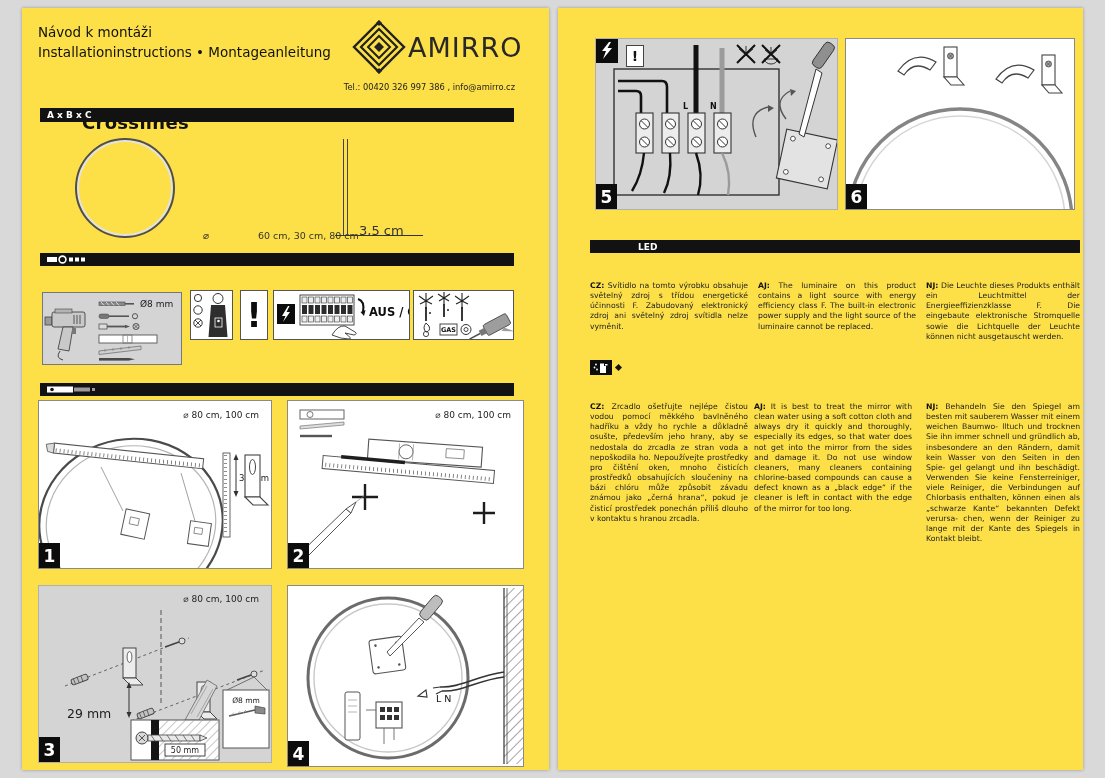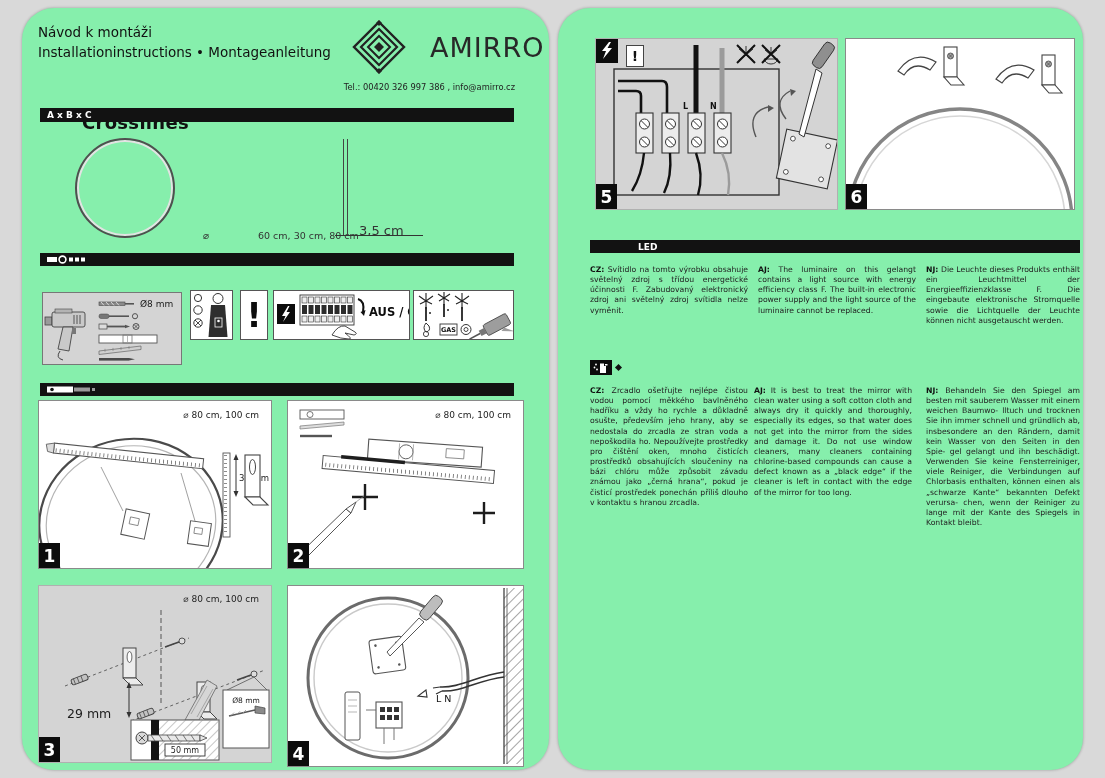--- a/index.html
+++ b/index.html
@@ -2,55 +2,55 @@
 <html><head>
 <meta charset="utf-8">
 <style>
   html,body{margin:0;padding:0;}
   body{
     width:1105px;height:778px;position:relative;
     background:#d9d9d9;
     font-family:"DejaVu Sans", sans-serif;
     overflow:hidden;
   }
-  .page{position:absolute;top:8px;height:762px;background:#86efac;box-shadow:0 0 3px rgba(0,0,0,.3);border-radius:32px;}
+  .page{position:absolute;top:8px;height:762px;background:#fde047;box-shadow:0 0 3px rgba(0,0,0,.3);}
   #page-left{left:22px;width:527px;}
   #page-right{left:558px;width:525px;}
   .abs{position:absolute;}
   .bar{position:absolute;background:#121212;color:#fff;font-size:9px;font-weight:bold;
        display:flex;align-items:center;gap:7px;padding-left:7px;box-sizing:border-box;height:13px;}
   .panel{position:absolute;background:#fff;border:1px solid #8a8a8a;box-sizing:border-box;overflow:hidden;}
   .panel.gray{background:#d4d4d4;border-color:#b0b0b0;}
   .badge{position:absolute;left:0;bottom:0;width:21px;height:25px;background:#0c0c0c;color:#fff;
          font-size:17px;font-weight:bold;display:flex;align-items:center;justify-content:center;z-index:5;}
   .title{font-size:13.5px;color:#111;line-height:1.5;}
   .product{font-size:18px;font-weight:bold;color:#111;letter-spacing:.3px;margin-top:32px;}
   .addr{font-size:8.3px;line-height:1.35;color:#222;text-align:right;}
   .brandword{font-size:27px;color:#282828;letter-spacing:1px;}
   .dim{font-size:9.5px;color:#333;}
-  .col{position:absolute;width:158px;}
+  .col{position:absolute;width:158px;margin-top:16px;}
   .col p{margin:0;font-size:7.7px;line-height:1.32;text-align:justify;color:#222;}
   .col b{color:#111;}
   .excl-box{position:absolute;background:#fff;border:1px solid #444;color:#111;
             display:flex;align-items:center;justify-content:center;font-weight:bold;}
   .chip{position:absolute;background:#0c0c0c;display:flex;align-items:center;justify-content:center;}
   svg{display:block;}
   svg text{font-family:"DejaVu Sans",sans-serif;}
 </style>
 </head>
 <body>
 
 <div class="page" id="page-left">
 
   <div class="abs title" style="left:16px;top:14px;">
     <div>Návod k montáži</div>
     <div>Installationinstructions • Montageanleitung</div>
   </div>
 
-  <div class="abs" style="left:330px;top:12px;display:flex;align-items:center;gap:24px;">
+  <div class="abs" style="left:330px;top:12px;display:flex;align-items:center;gap:2px;">
     <svg width="54" height="54" viewBox="0 0 54 54">
       <polygon points="27,2 52,27 27,52 2,27" fill="none" stroke="#222" stroke-width="2.4"></polygon>
       <polygon points="27,9 45,27 27,45 9,27" fill="none" stroke="#222" stroke-width="2.2"></polygon>
       <polygon points="27,16 38,27 27,38 16,27" fill="none" stroke="#222" stroke-width="2"></polygon>
       <polygon points="27,22 32,27 27,32 22,27" fill="#222"></polygon>
       <polygon points="27,0 30,3 27,6 24,3" fill="#222"></polygon>
       <polygon points="27,48 30,51 27,54 24,51" fill="#222"></polygon>
     </svg>
     <span class="brandword">AMIRRO</span>
   </div>
@@ -550,21 +550,21 @@
   </div>
 
   <div class="bar" style="left:32px;top:232px;width:490px;padding-left:48px;">
     <span>LED</span>
   </div>
 
   <div class="col" style="left:32px;top:257px;">
     <p><b>CZ:</b> <span>Svítidlo na tomto výrobku obsahuje světelný zdroj s třídou energetické účinnosti F. Zabudovaný elektronický zdroj ani světelný zdroj svítidla nelze vyměnit.</span></p>
   </div>
   <div class="col" style="left:200px;top:257px;">
-    <p><b>AJ:</b> <span>The luminaire on this gelangt contains a light source with energy efficiency class F. The built-in electronic power supply and the light source of the luminaire cannot be replaced.</span></p>
+    <p><b>AJ:</b> <span>The luminaire on this product contains a light source with energy efficiency class F. The built-in electronic power supply and the light source of the luminaire cannot be replaced.</span></p>
   </div>
   <div class="col" style="left:368px;top:257px;width:154px;">
     <p><b>NJ:</b> <span>Die Leuchte dieses Produkts enthält ein Leuchtmittel der Energieeffizienzklasse F. Die eingebaute elektronische Stromquelle sowie die Lichtquelle der Leuchte können nicht ausgetauscht werden.</span></p>
   </div>
 
   <div class="chip" style="left:32px;top:352px;width:22px;height:15px;">
     <svg width="16" height="12" viewBox="0 0 16 12">
       <rect x="7" y="4" width="6" height="7" fill="#fff"></rect>
       <rect x="7" y="1.5" width="4" height="2.5" fill="#fff"></rect>
       <rect x="12" y="2" width="2.5" height="1.5" fill="#fff"></rect>

